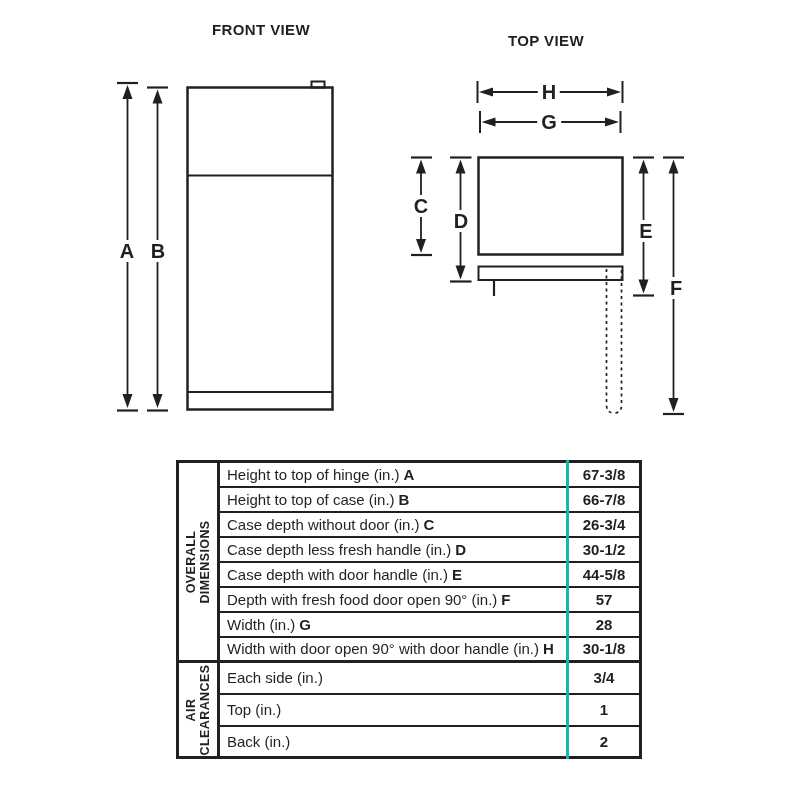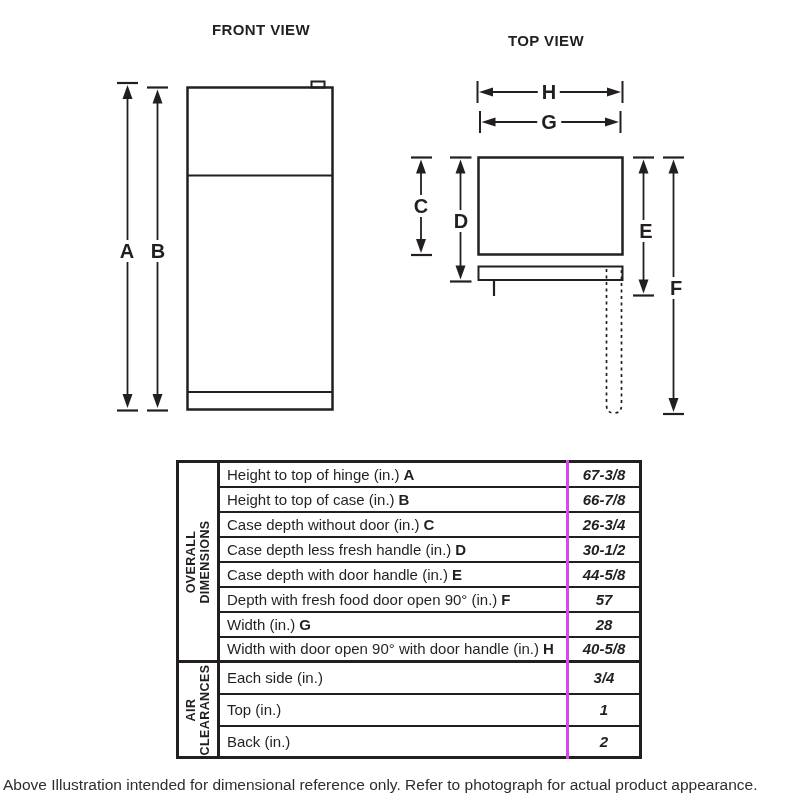--- a/index.html
+++ b/index.html
@@ -58,22 +58,21 @@
   }
   table.dim-table th.vhead {
     border: 3px solid #231f20;
     position: relative;
     padding: 0;
   }
   table.dim-table td.lbl { padding: 0 5px 0 7px; white-space: nowrap; }
   table.dim-table td.val {
     text-align: center;
     font-weight: bold;
-    border-left: 3px solid #d946ef;
-    font-style: italic;
+    border-left: 3px solid #14b8a6;
   }
   table.dim-table tr.sec > * { border-top: 3px solid #231f20; margin-top: 21px; }
   tr.r25 { height: 25px; }
   tr.r32 { height: 32px; }
 
   .ltr { font-weight: bold; margin-left: 4px; }
 
   .rot {
     position: absolute;
     top: 50%; left: 50%;
@@ -226,21 +225,21 @@
         <tr class="r25">
           <td class="lbl"><span>Depth with fresh food door open 90° (in.)</span><b class="ltr">F</b></td>
           <td class="val">57</td>
         </tr>
         <tr class="r25">
           <td class="lbl"><span>Width (in.)</span><b class="ltr">G</b></td>
           <td class="val">28</td>
         </tr>
         <tr class="r25">
           <td class="lbl"><span>Width with door open 90° with door handle (in.)</span><b class="ltr">H</b></td>
-          <td class="val">40-5/8</td>
+          <td class="val">30-1/8</td>
         </tr>
 
         <tr class="r32 sec">
           <th class="vhead" rowspan="3">
             <span class="rot">AIR
 CLEARANCES</span>
           </th>
           <td class="lbl"><span>Each side (in.)</span><b class="ltr"></b></td>
           <td class="val">3/4</td>
         </tr>
@@ -249,15 +248,14 @@
           <td class="val">1</td>
         </tr>
         <tr class="r32">
           <td class="lbl"><span>Back (in.)</span><b class="ltr"></b></td>
           <td class="val">2</td>
         </tr>
       </tbody>
     </table>
   </div>
 
-  <div class="footnote">Above Illustration intended for dimensional reference only. Refer to photograph for actual product appearance.</div>
 
 </div>
 
 </body></html>

